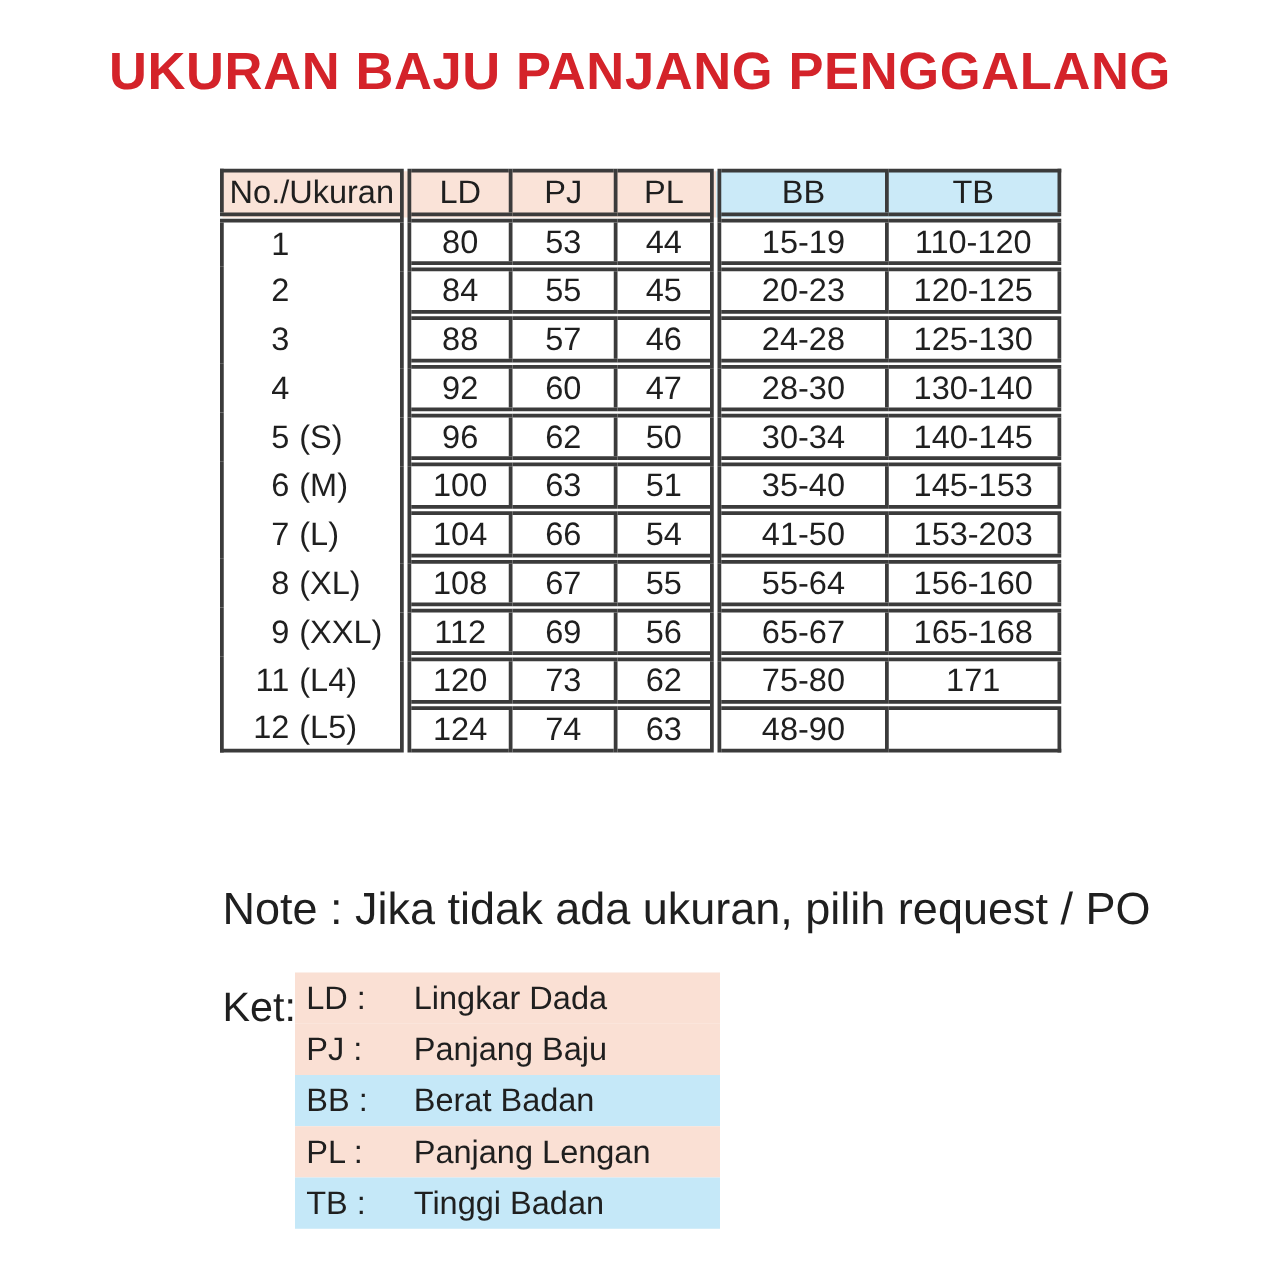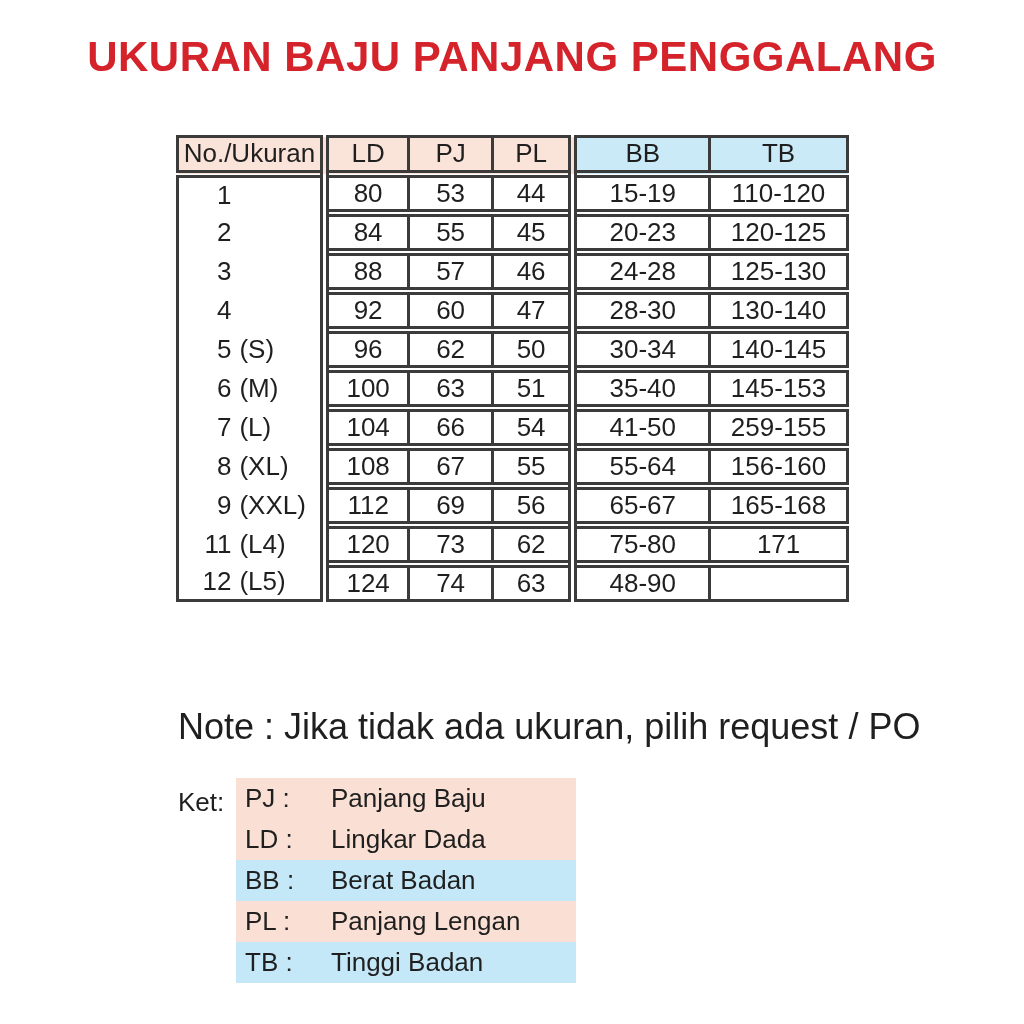--- a/index.html
+++ b/index.html
@@ -39,21 +39,21 @@
   .sep-line{border-left:3px solid var(--border);}      
   
   tbody td.dsep{border-top:8px double var(--border);}
   tbody tr:first-child td.no-cell{border-top:8px double var(--border);}
   .no-cell .num{display:inline-block; width:52px; text-align:right;}
   .no-cell .size-label{display:inline-block; width:80px; text-align:left; margin-left:8px;}
   .note{
     position:absolute; left:178px; top:706px; font-size:36px; color:var(--text);
   }
   .legend-label{
-    position:absolute; left:178px; top:787px; font-size:26px; color:var(--text);
+    position:absolute; left:178px; top:787px; font-size:33px; color:var(--text);
   }
   .legend-box{
     position:absolute; left:236px; top:778px; width:340px;
   }
   .legend-row{
     height:41px; display:flex; align-items:center; padding-left:9px; font-size:26px;
   }
   .legend-row .term{display:inline-block; width:86px;}
   .legend-row .def{display:inline-block;}
   .legend-row.peach{background:var(--legend-peach);}
@@ -131,21 +131,21 @@
       <td class="dsep sep-line">51</td>
       <td class="dsep sep-gap">35-40</td>
       <td class="dsep sep-line">145-153</td>
     </tr>
     <tr>
       <td class="no-cell"><span class="num">7</span><span class="size-label">(L)</span></td>
       <td class="dsep sep-gap">104</td>
       <td class="dsep sep-line">66</td>
       <td class="dsep sep-line">54</td>
       <td class="dsep sep-gap">41-50</td>
-      <td class="dsep sep-line">259-155</td>
+      <td class="dsep sep-line">153-203</td>
     </tr>
     <tr>
       <td class="no-cell"><span class="num">8</span><span class="size-label">(XL)</span></td>
       <td class="dsep sep-gap">108</td>
       <td class="dsep sep-line">67</td>
       <td class="dsep sep-line">55</td>
       <td class="dsep sep-gap">55-64</td>
       <td class="dsep sep-line">156-160</td>
     </tr>
     <tr>
@@ -174,26 +174,26 @@
     </tr>
   </tbody>
 </table>
 
 <p class="note">Note : Jika tidak ada ukuran, pilih request / PO</p>
 
 <div class="legend-label">Ket:</div>
 
 <div class="legend-box">
   <div class="legend-row peach">
+    <span class="term">LD :</span>
+      <span class="def">Lingkar Dada</span>
+  </div>
+  <div class="legend-row peach">
     <span class="term">PJ :</span>
       <span class="def">Panjang Baju</span>
-  </div>
-  <div class="legend-row peach">
-    <span class="term">LD :</span>
-      <span class="def">Lingkar Dada</span>
   </div>
   <div class="legend-row blue">
     <span class="term">BB :</span>
       <span class="def">Berat Badan</span>
   </div>
   <div class="legend-row peach">
     <span class="term">PL :</span>
       <span class="def">Panjang Lengan</span>
   </div>
   <div class="legend-row blue">

